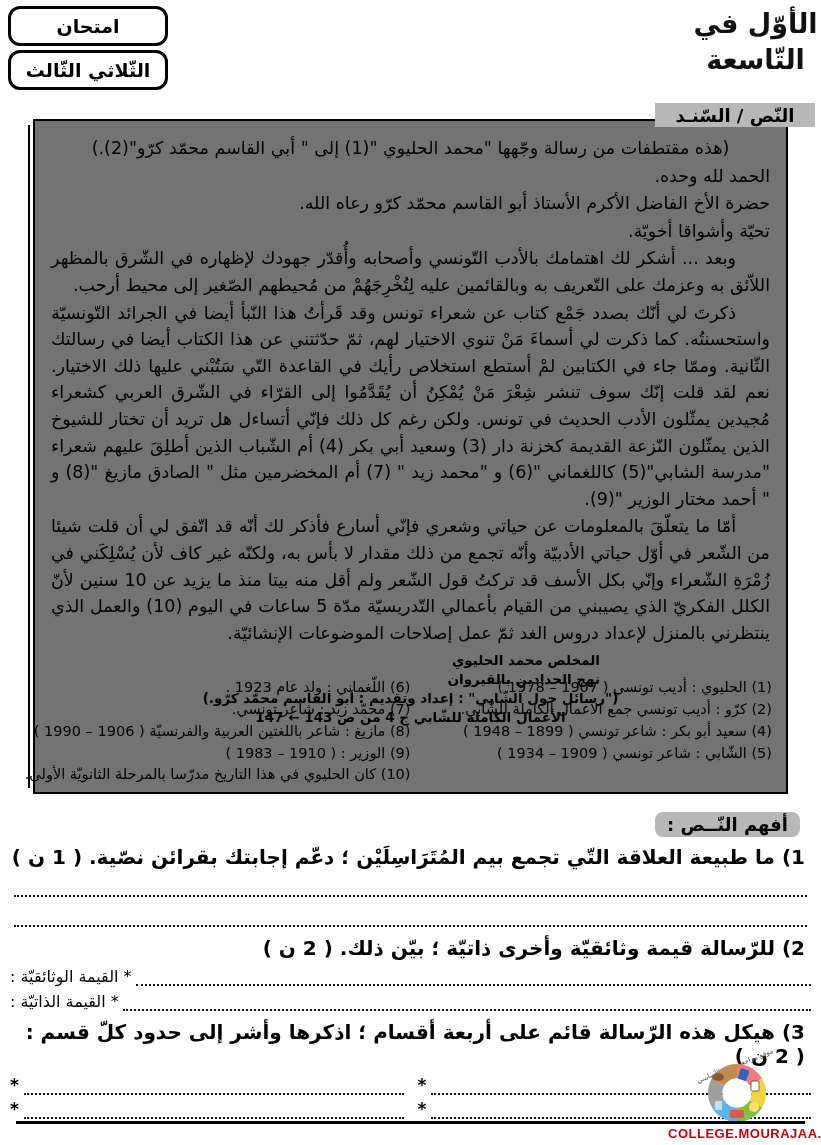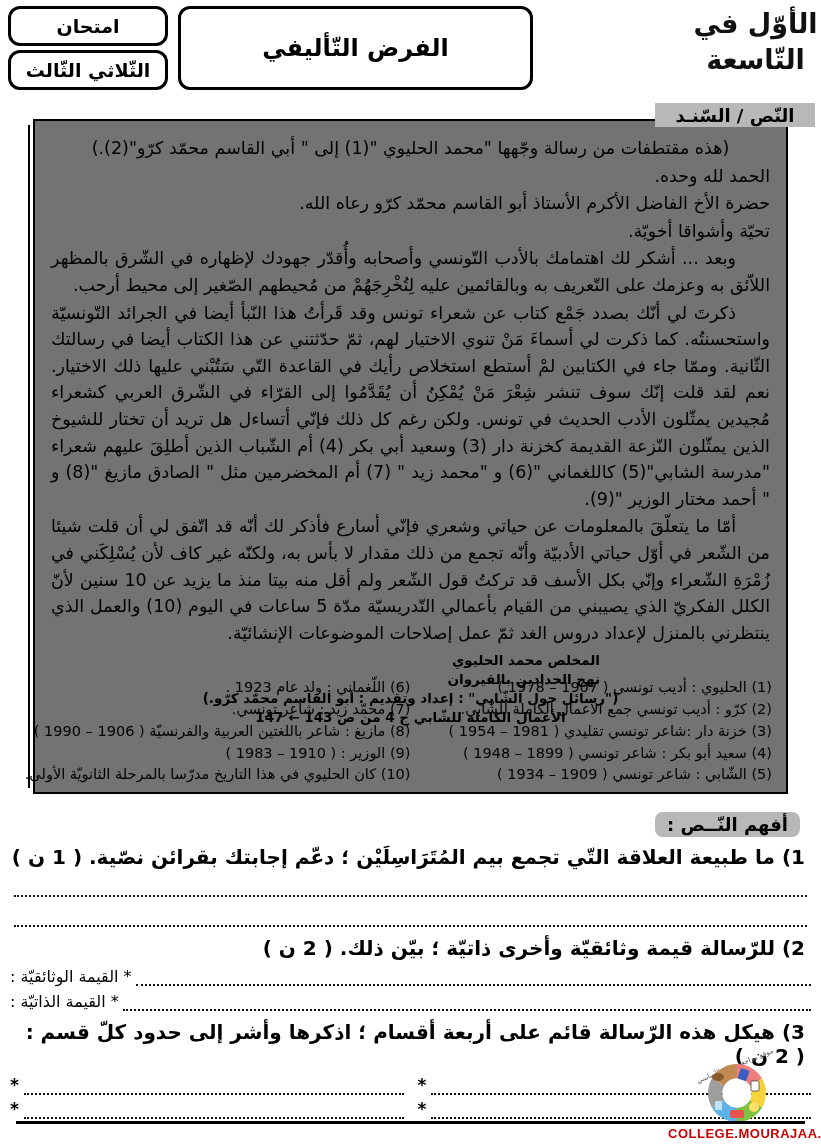--- a/index.html
+++ b/index.html
@@ -290,23 +290,20 @@
 
   <div class="hdr-left-col">
     <div class="hdr-box">
       <span>امتحان</span>
     </div>
     <div class="hdr-box">
       <span>الثّلاثي الثّالث</span>
     </div>
   </div>
 
-  <div class="hdr-box hdr-center">
-    <span>الفرض التّأليفي</span>
-  </div>
 
 
   <div class="hdr-corner">
     <div>الأوّل في</div>
     <div>التّاسعة</div>
   </div>
 </div>
 
 <div class="text-label">النّص / السّنـد</div>
 
@@ -326,21 +323,20 @@
 
   <div class="source">
     <div>("رسائل حول الشّابي" : إعداد وتقديم : أبو القاسم محمّد كرّو.)</div>
     <div>الأعمال الكاملة للشّابي ج 4 من ص 143 ← 147</div>
   </div>
 
   <div class="footnotes">
     <div class="fn-col right">
       <div class="fn-item">(1) الحليوي : أديب تونسي ( 1907 – 1978 )</div>
       <div class="fn-item">(2) كرّو : أديب تونسي جمع الأعمال الكاملة للشّابي.</div>
-      <div class="fn-item">(3) خزنة دار :شاعر تونسي تقليدي ( 1981 – 1954 )</div>
       <div class="fn-item">(4) سعيد أبو بكر : شاعر تونسي ( 1899 – 1948 )</div>
       <div class="fn-item">(5) الشّابي : شاعر تونسي ( 1909 – 1934 )</div>
     </div>
     <div class="fn-col left">
       <div class="fn-item">(6) اللّغماني : ولد عام 1923 .</div>
       <div class="fn-item">(7) محمّد زيد : شاعر تونسي.</div>
       <div class="fn-item">(8) مازيغ : شاعر باللغتين العربية والفرنسيّة ( 1906 – 1990 )</div>
       <div class="fn-item">(9) الوزير : ( 1910 – 1983 )</div>
       <div class="fn-item">(10) كان الحليوي في هذا التاريخ مدرّسا بالمرحلة الثانويّة الأولى.</div>
     </div>

